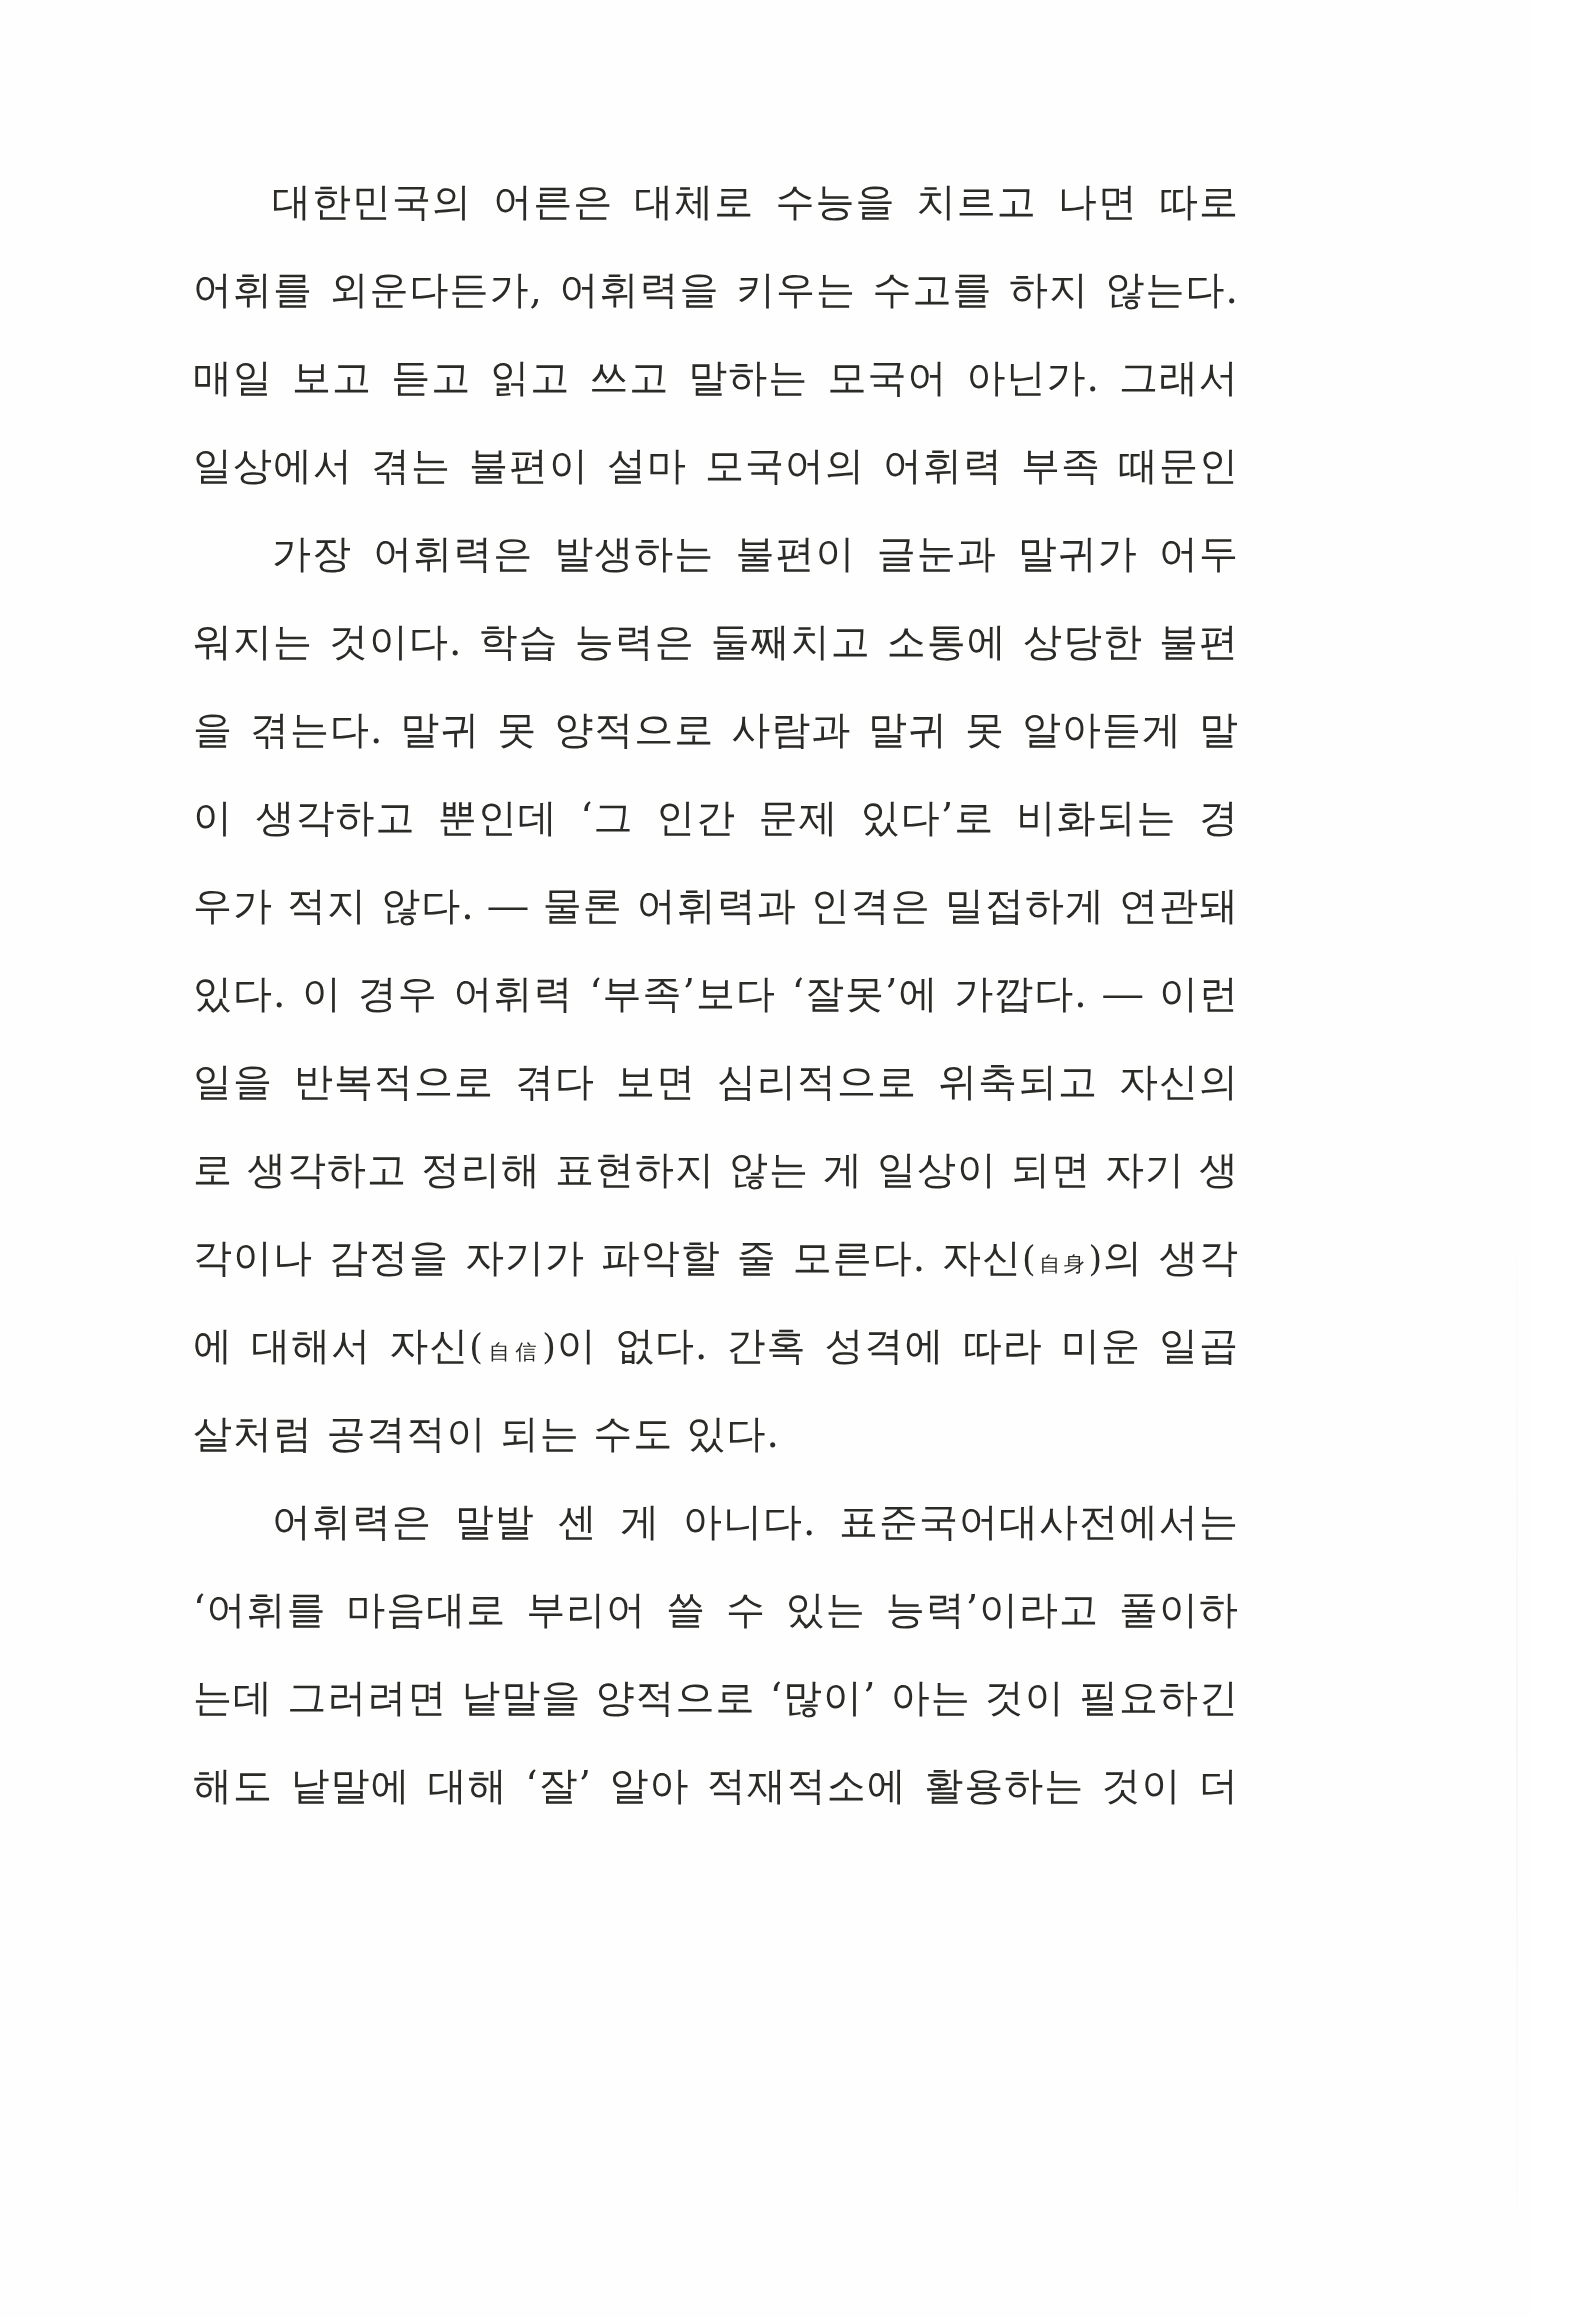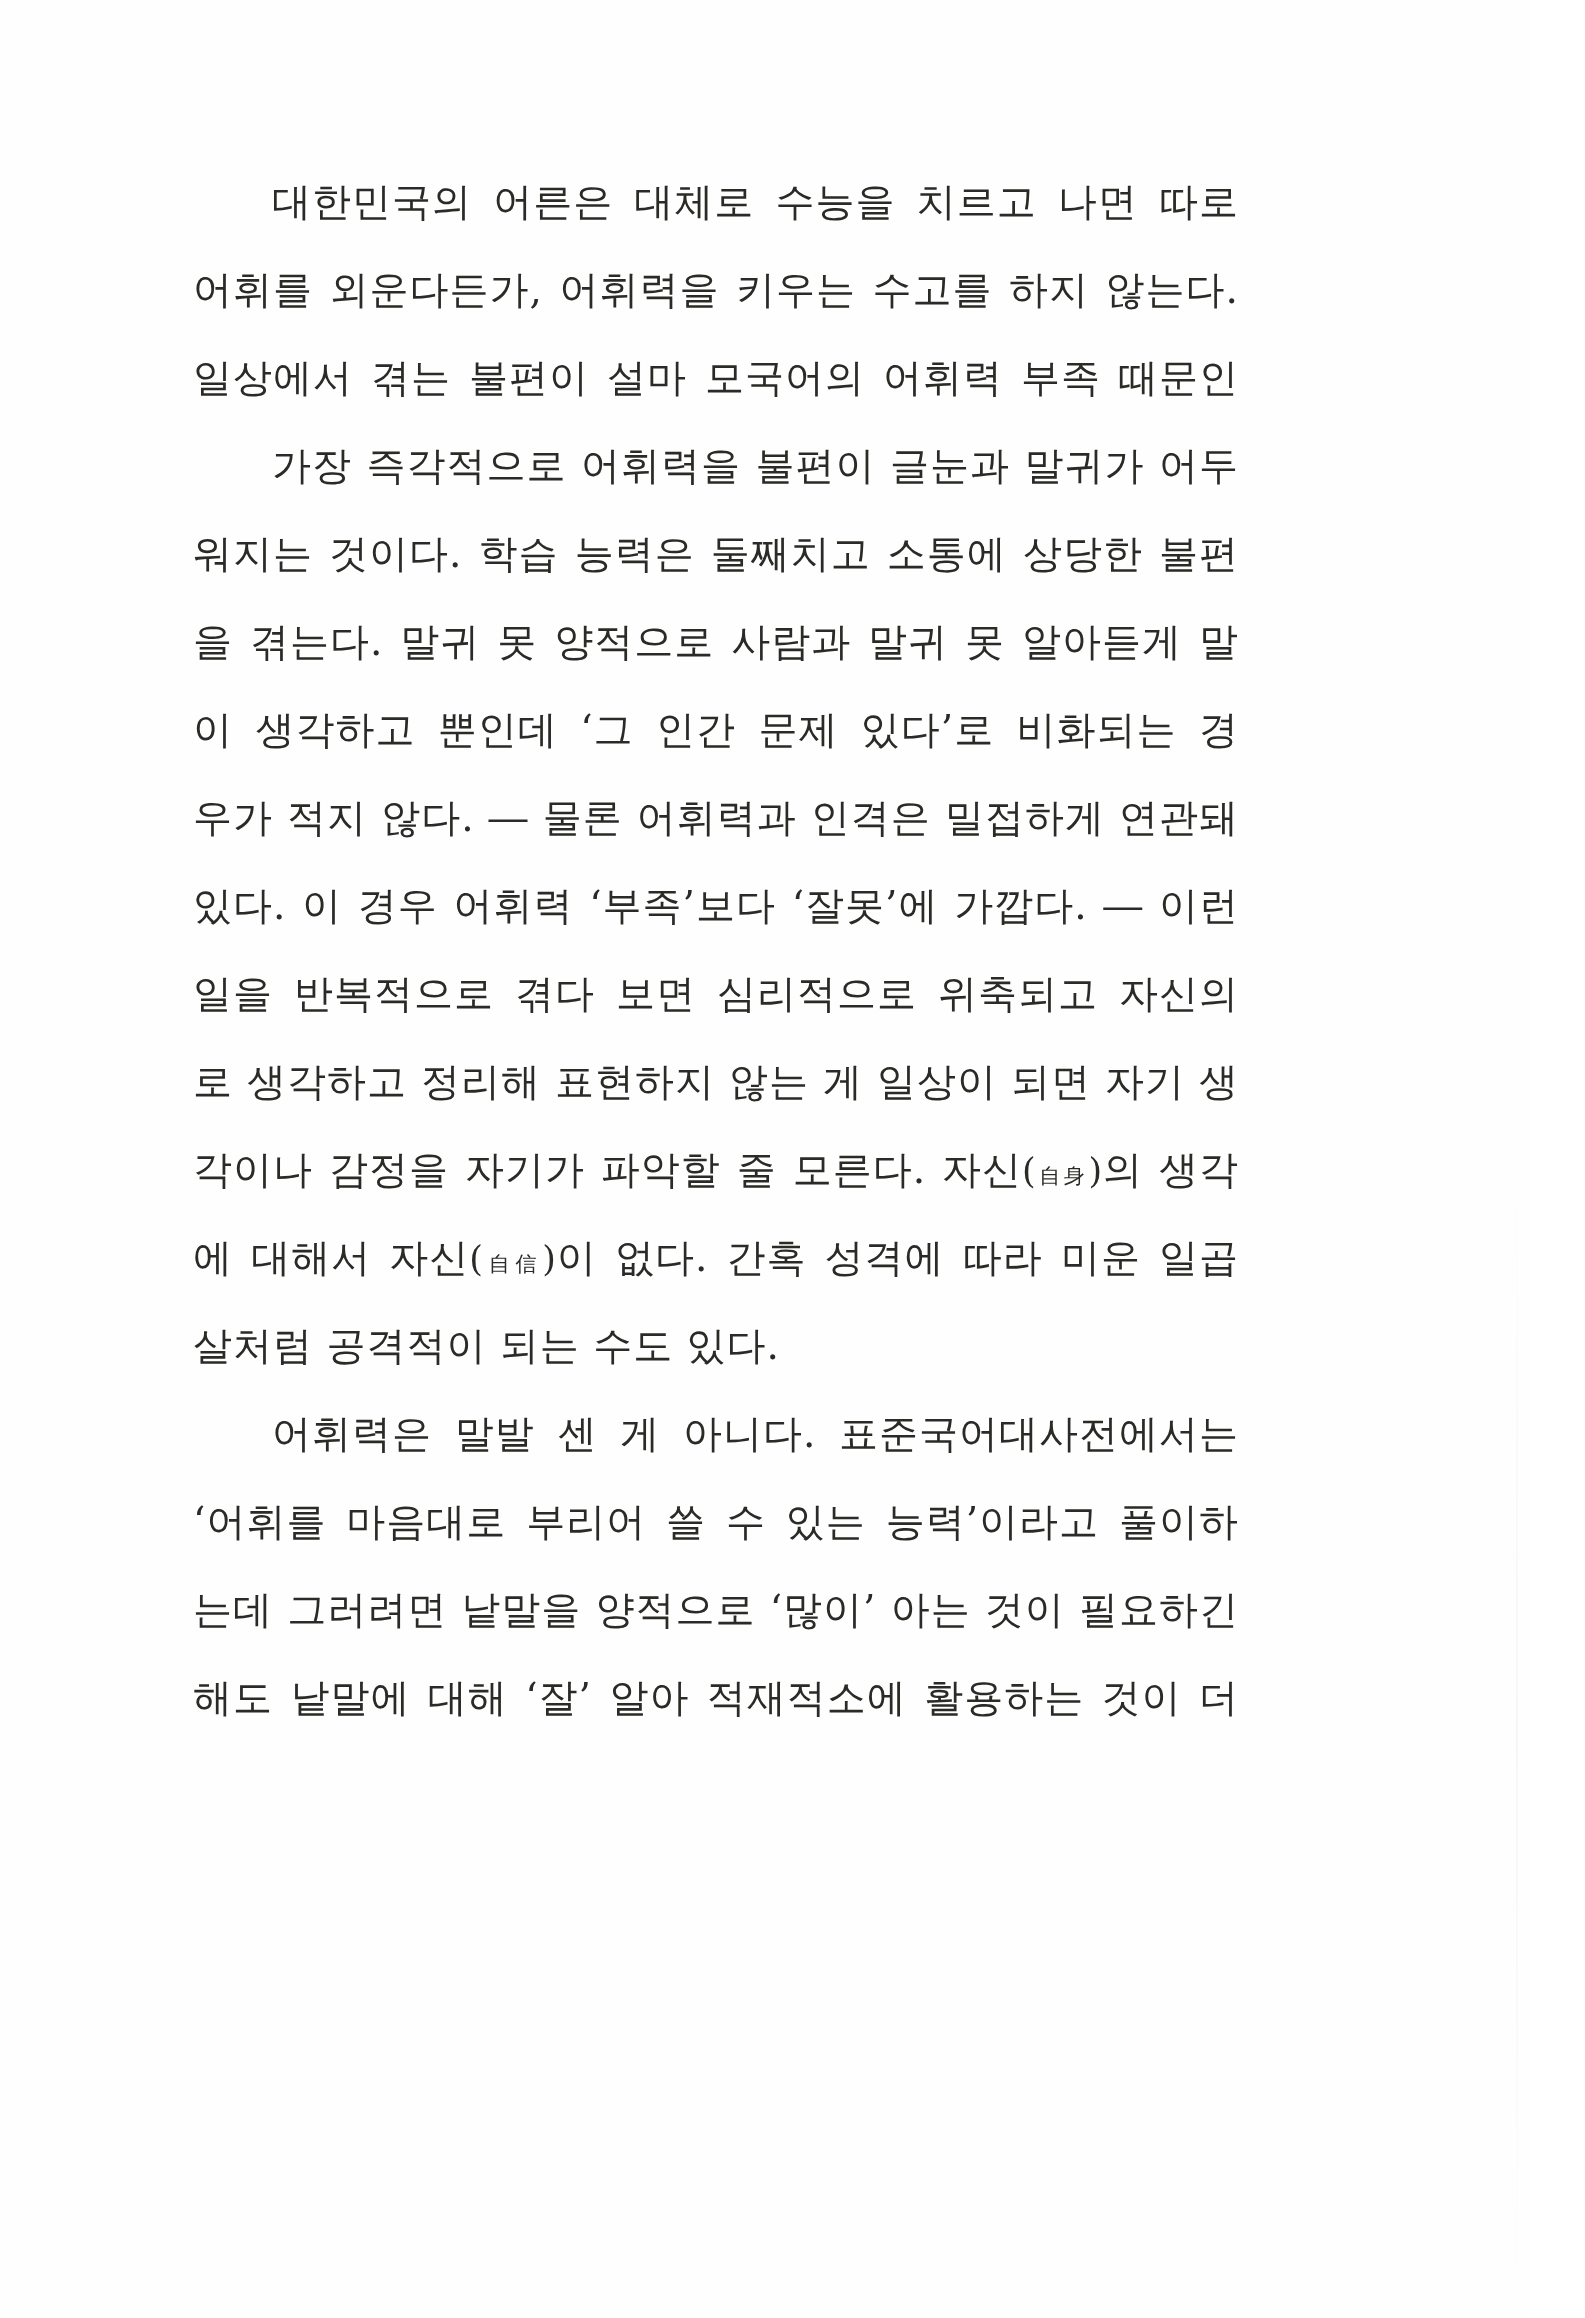--- a/index.html
+++ b/index.html
@@ -62,25 +62,26 @@
   </style>
 </head>
 <body>
 
 <div class="page">
   <div class="text-block">
 
     <div>
       <span class="line indent">대한민국의 어른은 대체로 수능을 치르고 나면 따로</span>
       <span class="line">어휘를 외운다든가, 어휘력을 키우는 수고를 하지 않는다.</span>
+      <span class="line">매일 보고 듣고 읽고 쓰고 말하는 모국어 아닌가. 그래서</span>
       <span class="line">일상에서 겪는 불편이 설마 모국어의 어휘력 부족 때문인</span>
     </div>
 
     <div>
-      <span class="line indent">가장 즉각적으로 어휘력을 불편이 글눈과 말귀가 어두</span>
+      <span class="line indent">가장 어휘력은 발생하는 불편이 글눈과 말귀가 어두</span>
       <span class="line">워지는 것이다. 학습 능력은 둘째치고 소통에 상당한 불편</span>
       <span class="line">을 겪는다. 말귀 못 양적으로 사람과 말귀 못 알아듣게 말</span>
       <span class="line">이 생각하고 뿐인데 ‘그 인간 문제 있다’로 비화되는 경</span>
       <span class="line">우가 적지 않다. ― 물론 어휘력과 인격은 밀접하게 연관돼</span>
       <span class="line">있다. 이 경우 어휘력 ‘부족’보다 ‘잘못’에 가깝다. ― 이런</span>
       <span class="line">일을 반복적으로 겪다 보면 심리적으로 위축되고 자신의</span>
       <span class="line">로 생각하고 정리해 표현하지 않는 게 일상이 되면 자기 생</span>
       <span class="line"><span>각이나 감정을 자기가 파악할 줄 모른다. 자신</span><span class="paren">(</span><span class="hanja">自身</span><span class="paren">)</span><span>의 생각</span></span>
       <span class="line"><span>에 대해서 자신</span><span class="paren">(</span><span class="hanja">自信</span><span class="paren">)</span><span>이 없다. 간혹 성격에 따라 미운 일곱</span></span>
       <span class="line last">살처럼 공격적이 되는 수도 있다.</span>

